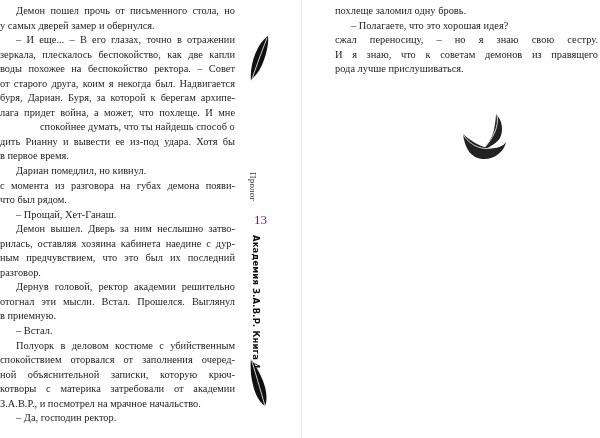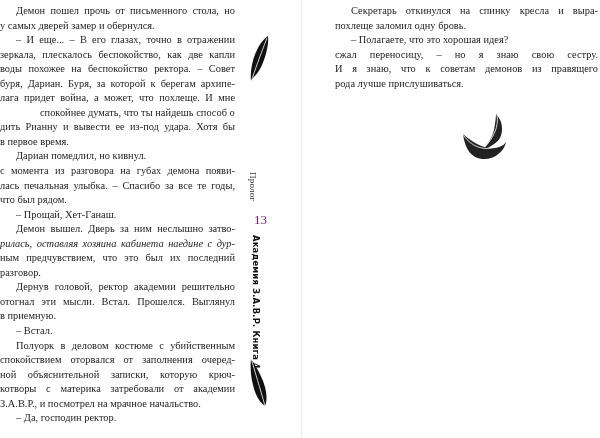--- a/index.html
+++ b/index.html
@@ -23,32 +23,32 @@
 </head>
 <body>
 
 <div class="page page-left">
   <div class="text-col left-col" id="left-col">
       <p style="text-align-last: justify;">Демон пошел прочь от письменного стола, но</p>
       <p class="line" style="text-align-last: left;">у самых дверей замер и обернулся.</p>
       <p style="text-align-last: justify;">– И еще... – В его глазах, точно в отражении</p>
       <p class="line" style="text-align-last: justify;">зеркала, плескалось беспокойство, как две капли</p>
       <p class="line" style="text-align-last: justify;">воды похожее на беспокойство ректора. – Совет</p>
+      <p class="line" style="text-align-last: justify;">от старого друга, коим я некогда был. Надвигается</p>
       <p class="line" style="text-align-last: justify;">буря, Дариан. Буря, за которой к берегам архипе-</p>
       <p class="line" style="text-align-last: justify;">лага придет война, а может, что похлеще. И мне</p>
       <p class="line" style="text-align-last: justify; margin-left: 40px;">спокойнее думать, что ты найдешь способ огра-</p>
       <p class="line" style="text-align-last: justify;">дить Рианну и вывести ее из-под удара. Хотя бы</p>
       <p class="line" style="text-align-last: left;">в первое время.</p>
       <p style="text-align-last: left;">Дариан помедлил, но кивнул.</p>
       <p class="line" style="text-align-last: justify;">с момента из разговора на губах демона появи-</p>
-      <p class="line" style="text-align-last: justify;">лась печальная улыбка. – Спасибо за все те годы,</p>
       <p class="line" style="text-align-last: left;">что был рядом.</p>
       <p style="text-align-last: left;">– Прощай, Хет-Ганаш.</p>
       <p style="text-align-last: justify;">Демон вышел. Дверь за ним неслышно затво-</p>
-      <p class="line" style="text-align-last: justify; font-style: italic;">рилась, оставляя хозяина кабинета наедине с дур-</p>
+      <p class="line" style="text-align-last: justify;">рилась, оставляя хозяина кабинета наедине с дур-</p>
       <p class="line" style="text-align-last: justify;">ным предчувствием, что это был их последний</p>
       <p class="line" style="text-align-last: left;">разговор.</p>
       <p style="text-align-last: justify;">Дернув головой, ректор академии решительно</p>
       <p class="line" style="text-align-last: justify;">отогнал эти мысли. Встал. Прошелся. Выглянул</p>
       <p class="line" style="text-align-last: left;">в приемную.</p>
       <p style="text-align-last: left;">– Встал.</p>
       <p style="text-align-last: justify;">Полуорк в деловом костюме с убийственным</p>
       <p class="line" style="text-align-last: justify;">спокойствием оторвался от заполнения очеред-</p>
       <p class="line" style="text-align-last: justify;">ной объяснительной записки, которую крюч-</p>
       <p class="line" style="text-align-last: justify;">котворы с материка затребовали от академии</p>
@@ -72,21 +72,20 @@
 
 <div class="feather" style="left:249px; top:358px;">
   <svg width="20" height="50" viewBox="0 0 20 50">
     <path d="M2 1 C7 8 13 18 16 29 C18 37 18 44 16 48 C10 44 6 36 4 27 C2 19 1 10 2 1 Z" fill="#111"></path>
     <path d="M2 0 C6 14 11 30 16 48" stroke="#fff" stroke-width="0.8" fill="none"></path>
   </svg>
 </div>
 
 <div class="page page-right">
   <div class="text-col right-col" id="right-col">
-      <p style="text-align-last: justify;">Секретарь откинулся на спинку кресла и выра-</p>
       <p class="line" style="text-align-last: left;">похлеще заломил одну бровь.</p>
       <p style="text-align-last: left;">– Полагаете, что это хорошая идея?</p>
       <p class="line" style="text-align-last: justify;">сжал переносицу, – но я знаю свою сестру.</p>
       <p class="line" style="text-align-last: justify;">И я знаю, что к советам демонов из правящего</p>
       <p class="line" style="text-align-last: left;">рода лучше прислушиваться.</p>
     </div>
   <div class="feather" style="left:158px; top:108px;">
     <svg width="52" height="50" viewBox="0 0 52 50">
       <path d="M38 2 C44 8 46 18 42 26 C38 32 30 36 24 38 C30 32 34 26 36 18 C37 12 38 6 38 2 Z" fill="#222"></path>
       <path d="M39 3 C41 14 36 26 25 37" stroke="#fff" stroke-width="0.8" fill="none"></path>

